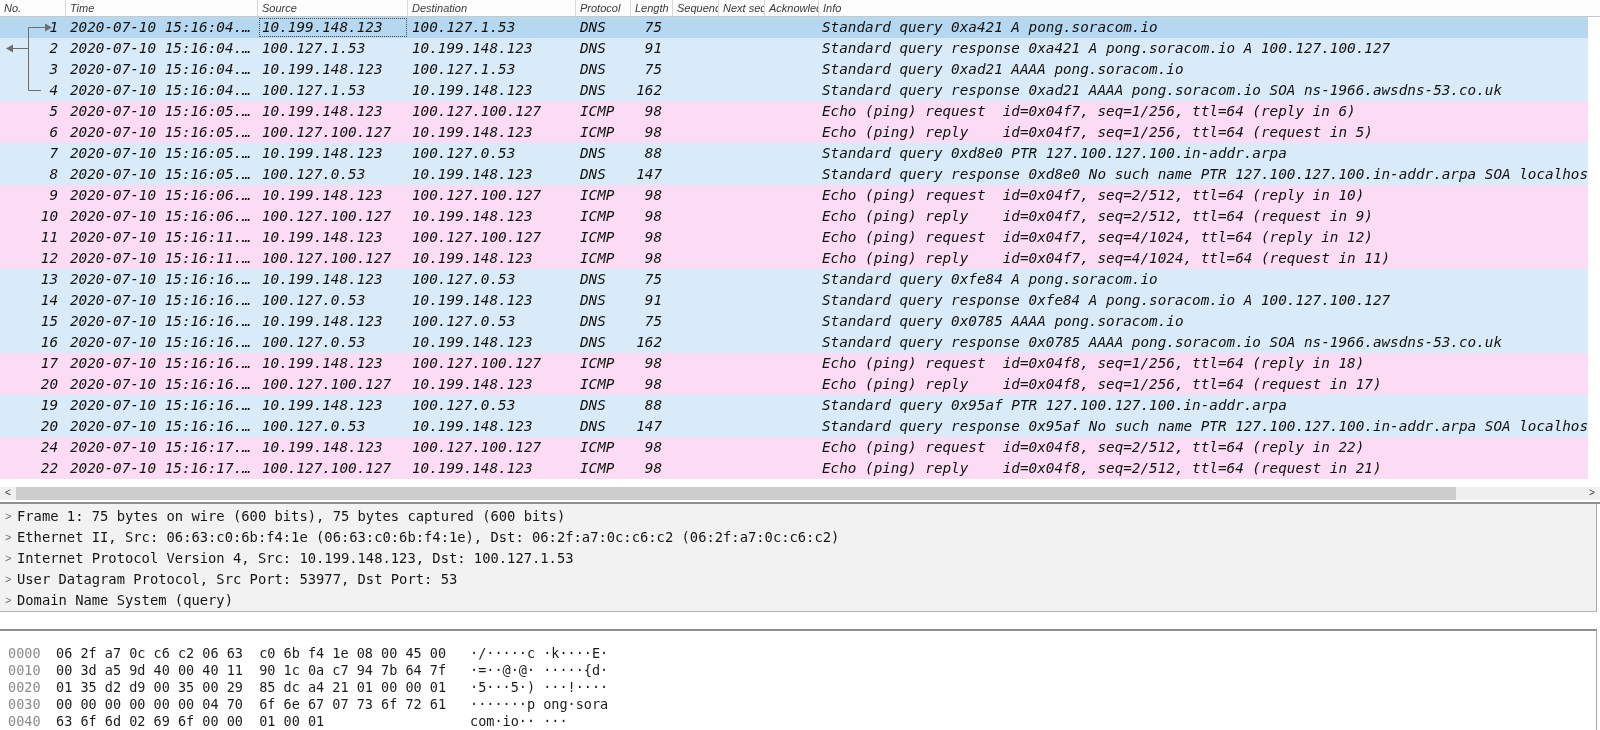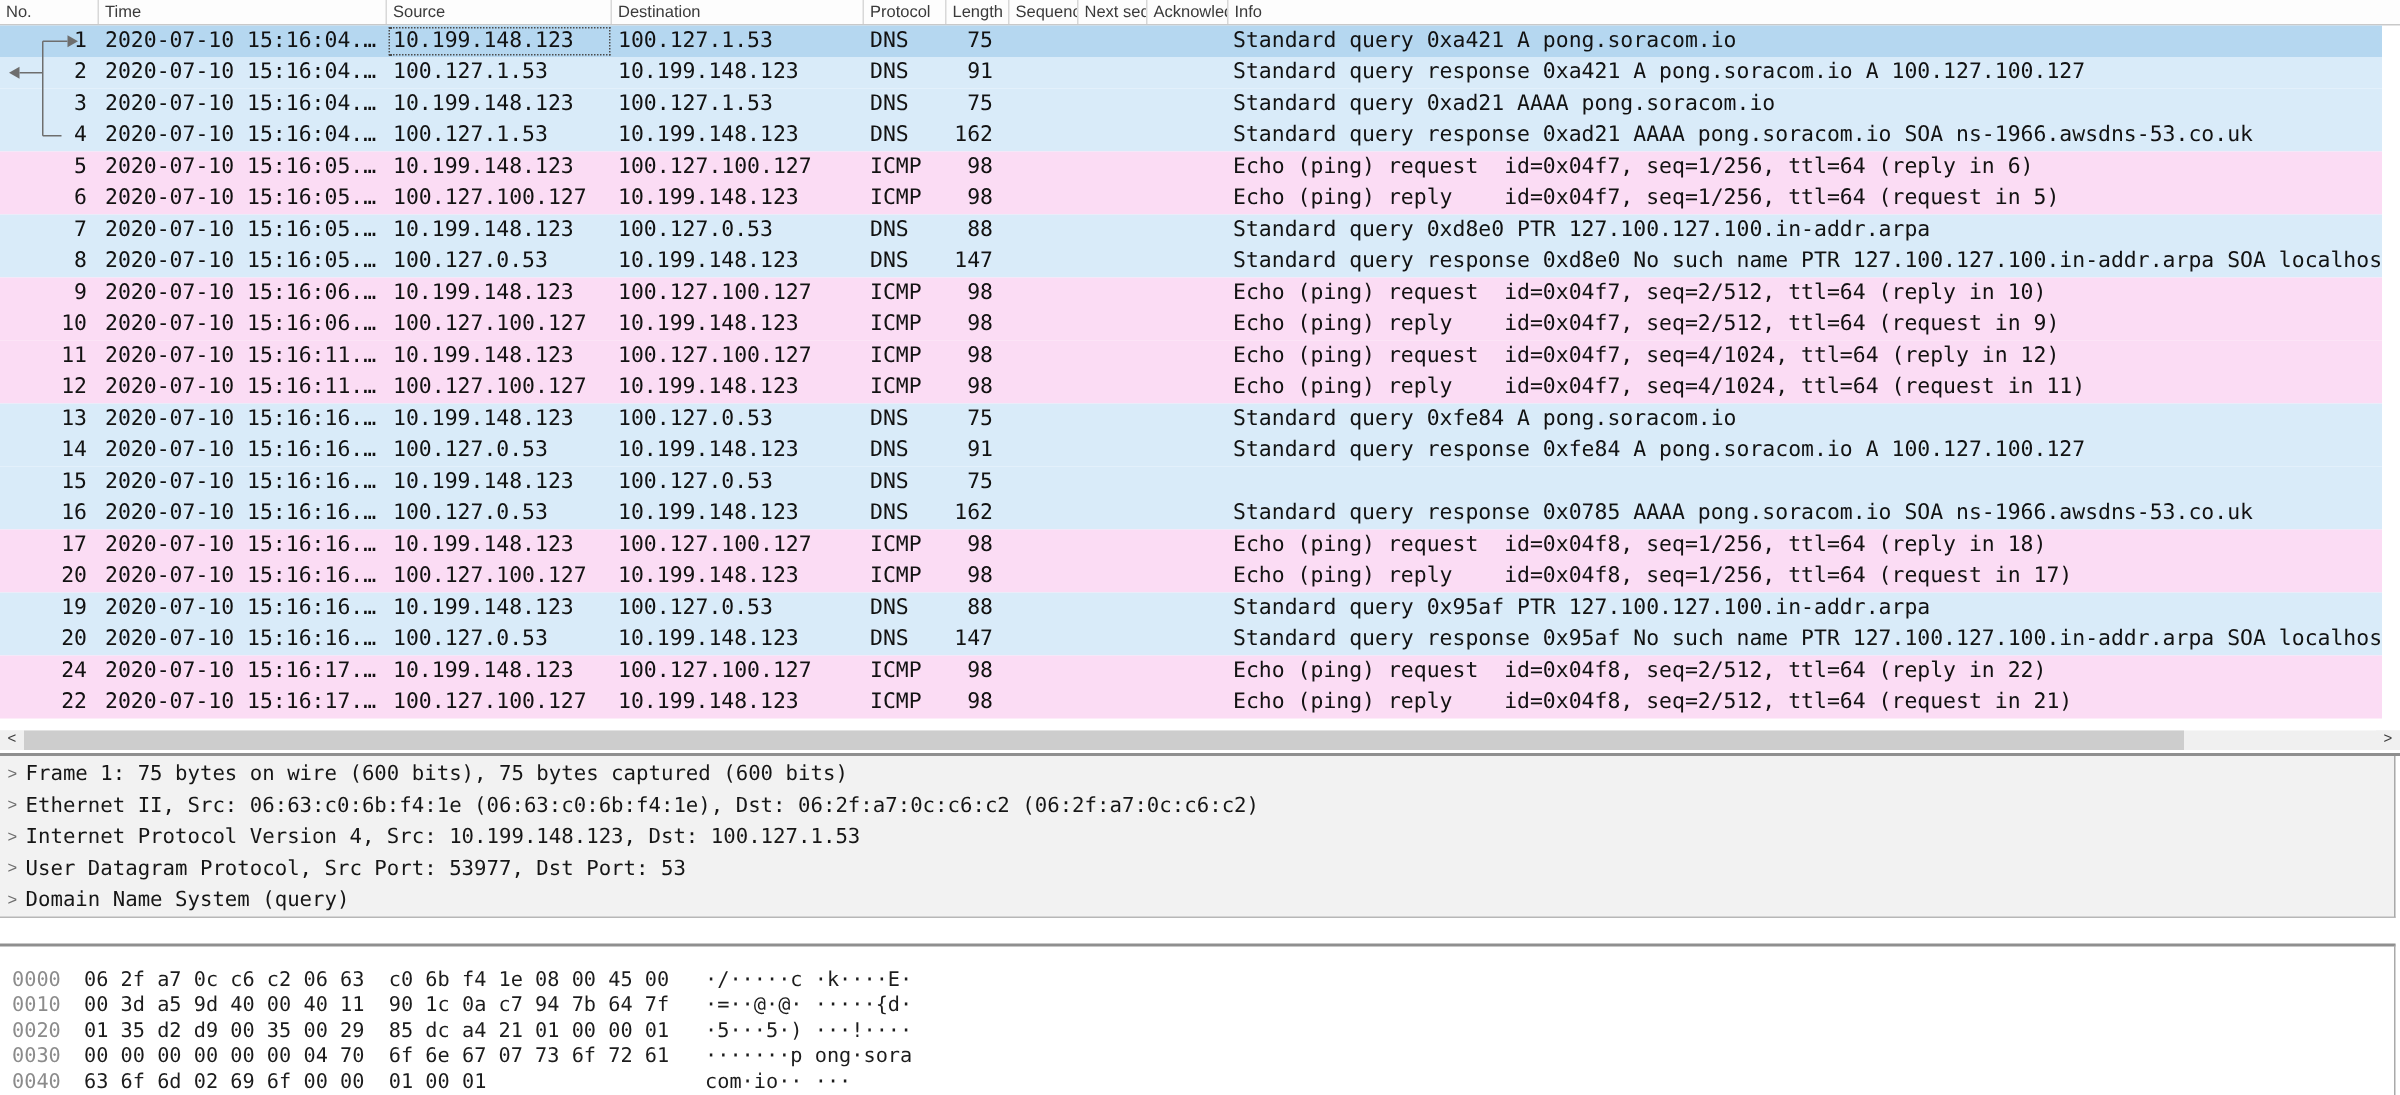--- a/index.html
+++ b/index.html
@@ -1,20 +1,20 @@
 <!DOCTYPE html>
 <html><head>
 <meta charset="utf-8">
 <style>
   html,body{margin:0;padding:0;}
   body{width:1600px;height:730px;overflow:hidden;background:#ffffff;position:relative;
        font-family:"DejaVu Sans Mono",monospace;}
 
   
-  .plist{position:absolute;left:0;top:0;width:1600px;height:487px;background:#ffffff;}
+  .plist{position:absolute;left:0;top:0;width:1600px;height:487px;background:#ffffff;font-style:italic;}
   .plist-header{position:absolute;left:0;top:0;width:1600px;height:17px;background:#fdfdfd;
       border-bottom:1px solid #c9c9c9;display:grid;
       grid-template-columns:66px 192px 150px 168px 55px 42px 46px 46px 54px 1fr;
       font-family:"Liberation Sans",sans-serif;font-size:11px;color:#3a3a3a;box-sizing:border-box;}
   .hcell{border-right:1px solid #d8d8d8;padding:2px 0 0 4px;white-space:nowrap;overflow:hidden;box-sizing:border-box;}
   .hcell:last-child{border-right:none;}
   .rows{position:absolute;left:0;top:17px;width:1588px;}
   .prow{height:21px;display:grid;
       grid-template-columns:66px 192px 150px 168px 55px 42px 46px 46px 54px 1fr;
       font-size:14.3px;line-height:21px;color:#121212;}
@@ -245,20 +245,21 @@
       <div class="prow dns">
         <div class="pcell c-no">15</div>
         <div class="pcell c-time">2020-07-10 15:16:16.…</div>
         <div class="pcell c-src">10.199.148.123</div>
         <div class="pcell c-dst">100.127.0.53</div>
         <div class="pcell c-proto">DNS</div>
         <div class="pcell c-len">75</div>
         <div class="pcell c-seq"></div>
         <div class="pcell c-next"></div>
         <div class="pcell c-ack"></div>
+        <div class="pcell c-info">Standard query 0x0785 AAAA pong.soracom.io</div>
       </div>
       <div class="prow dns">
         <div class="pcell c-no">16</div>
         <div class="pcell c-time">2020-07-10 15:16:16.…</div>
         <div class="pcell c-src">100.127.0.53</div>
         <div class="pcell c-dst">10.199.148.123</div>
         <div class="pcell c-proto">DNS</div>
         <div class="pcell c-len">162</div>
         <div class="pcell c-seq"></div>
         <div class="pcell c-next"></div>

